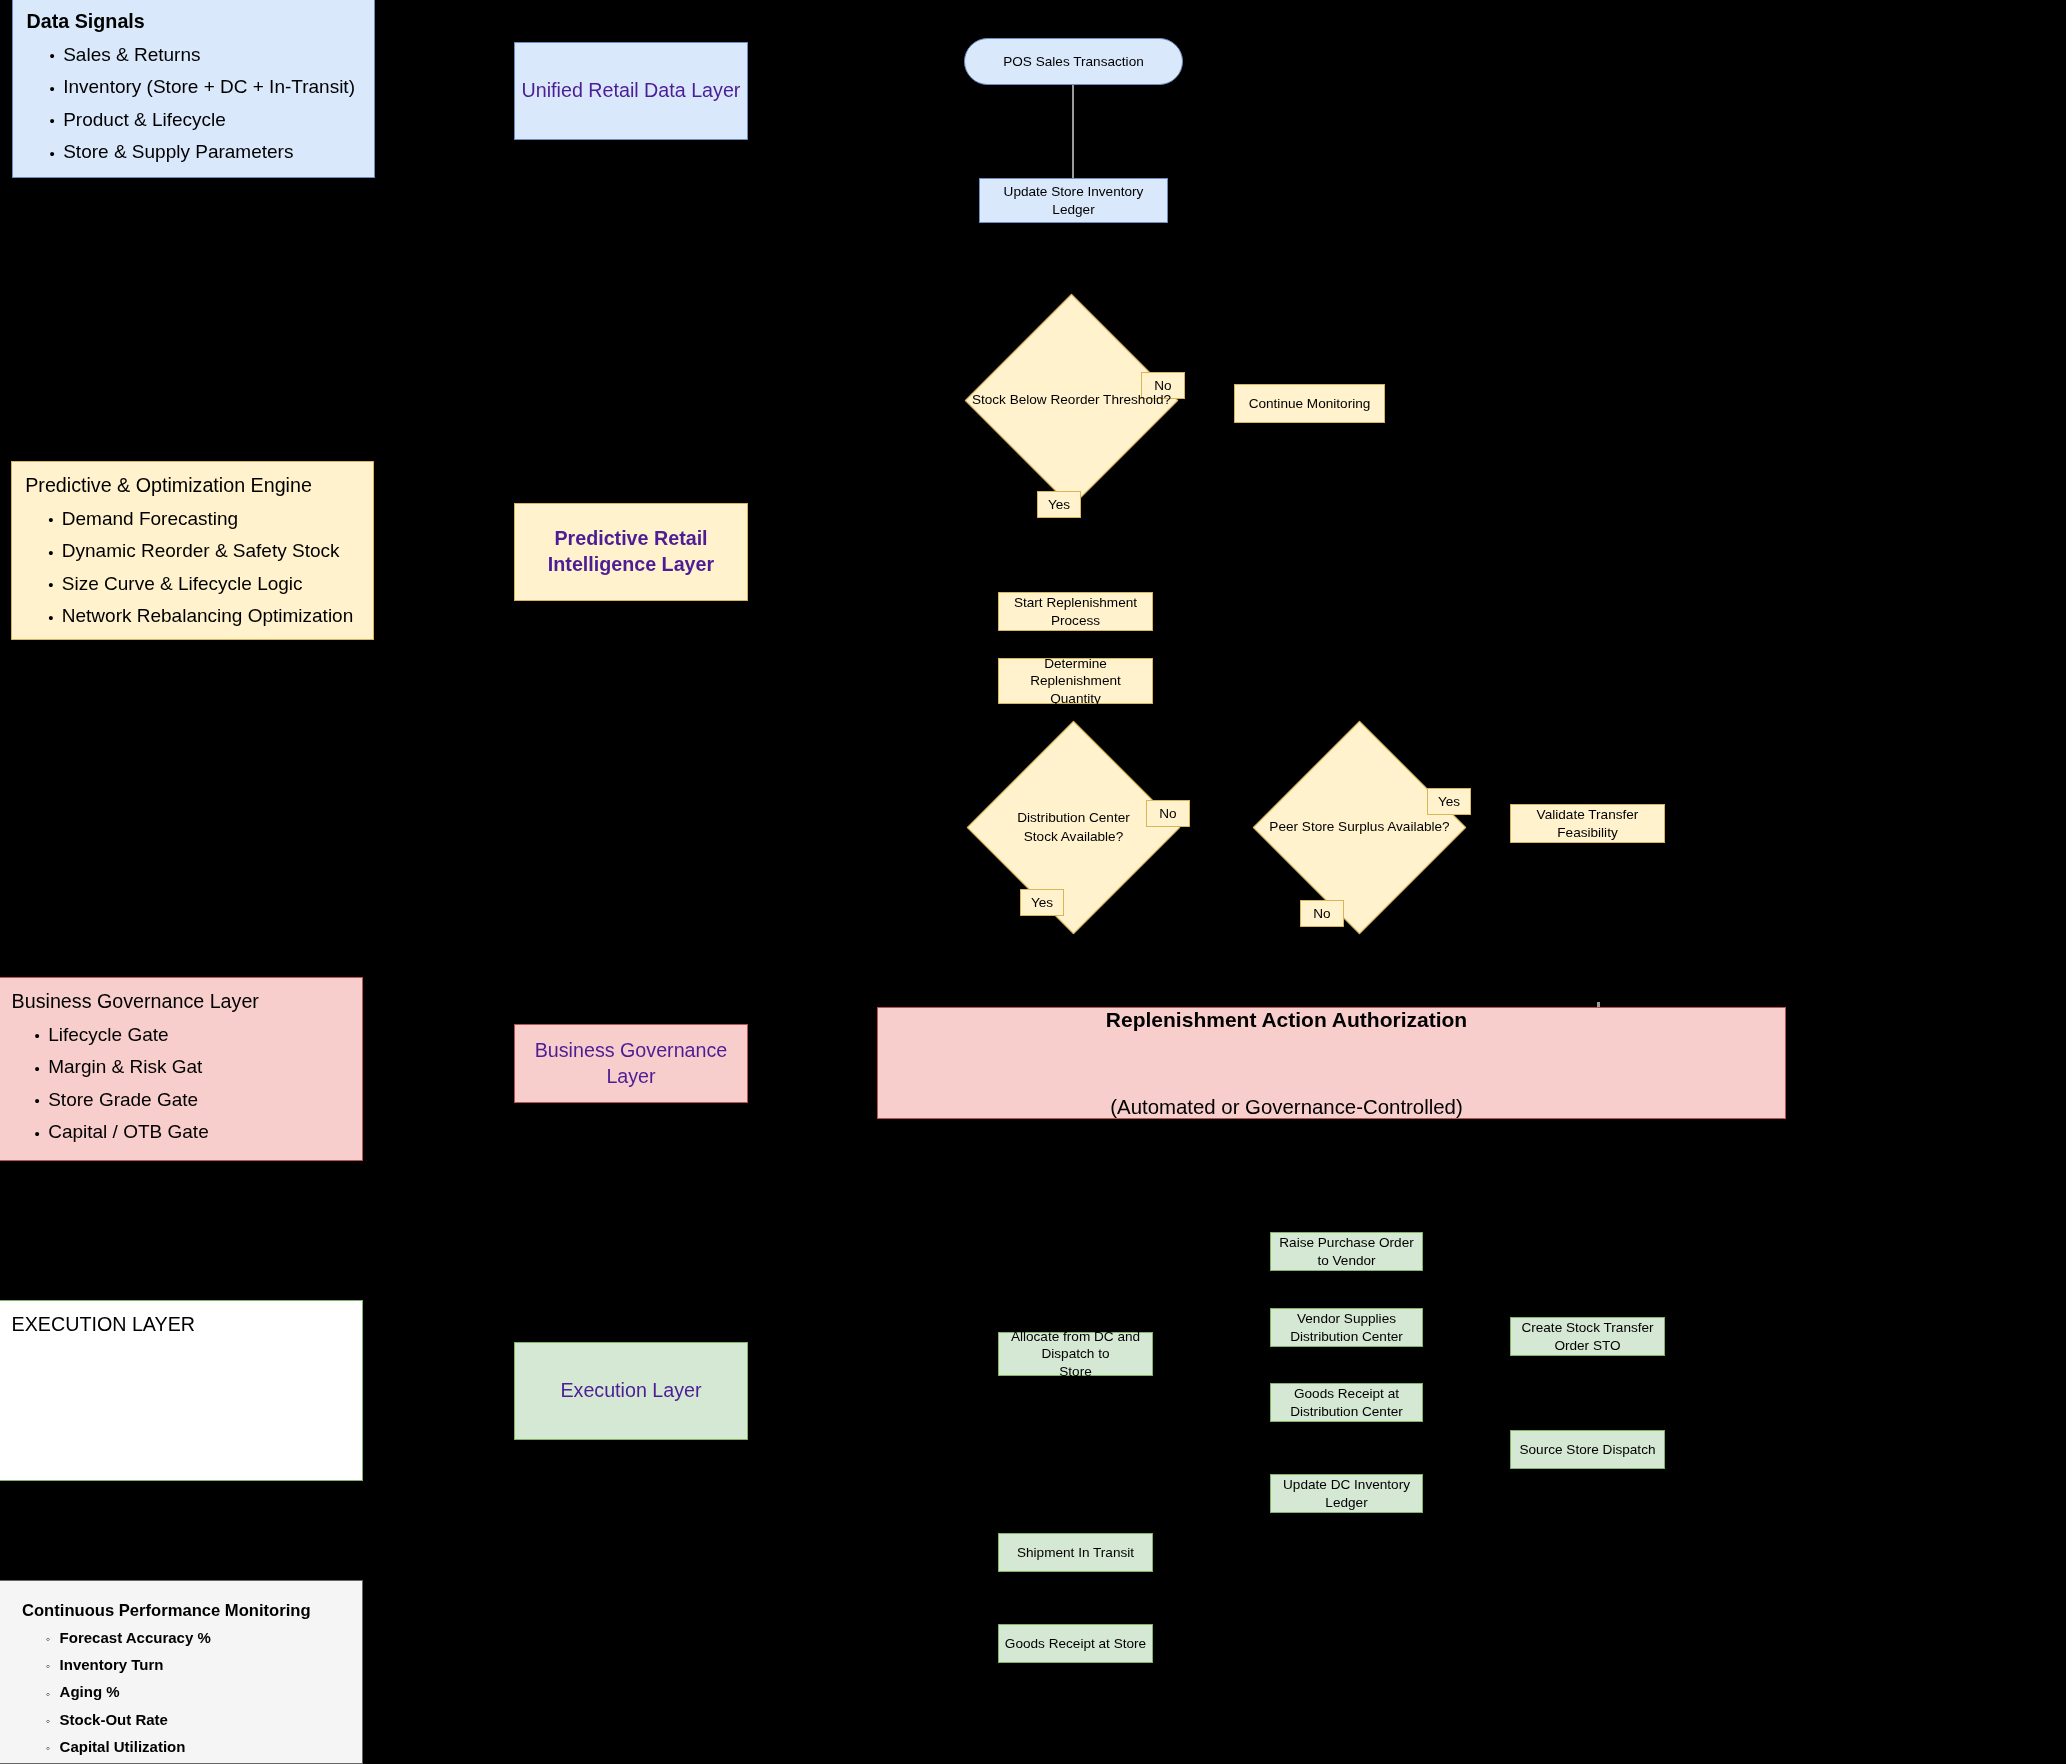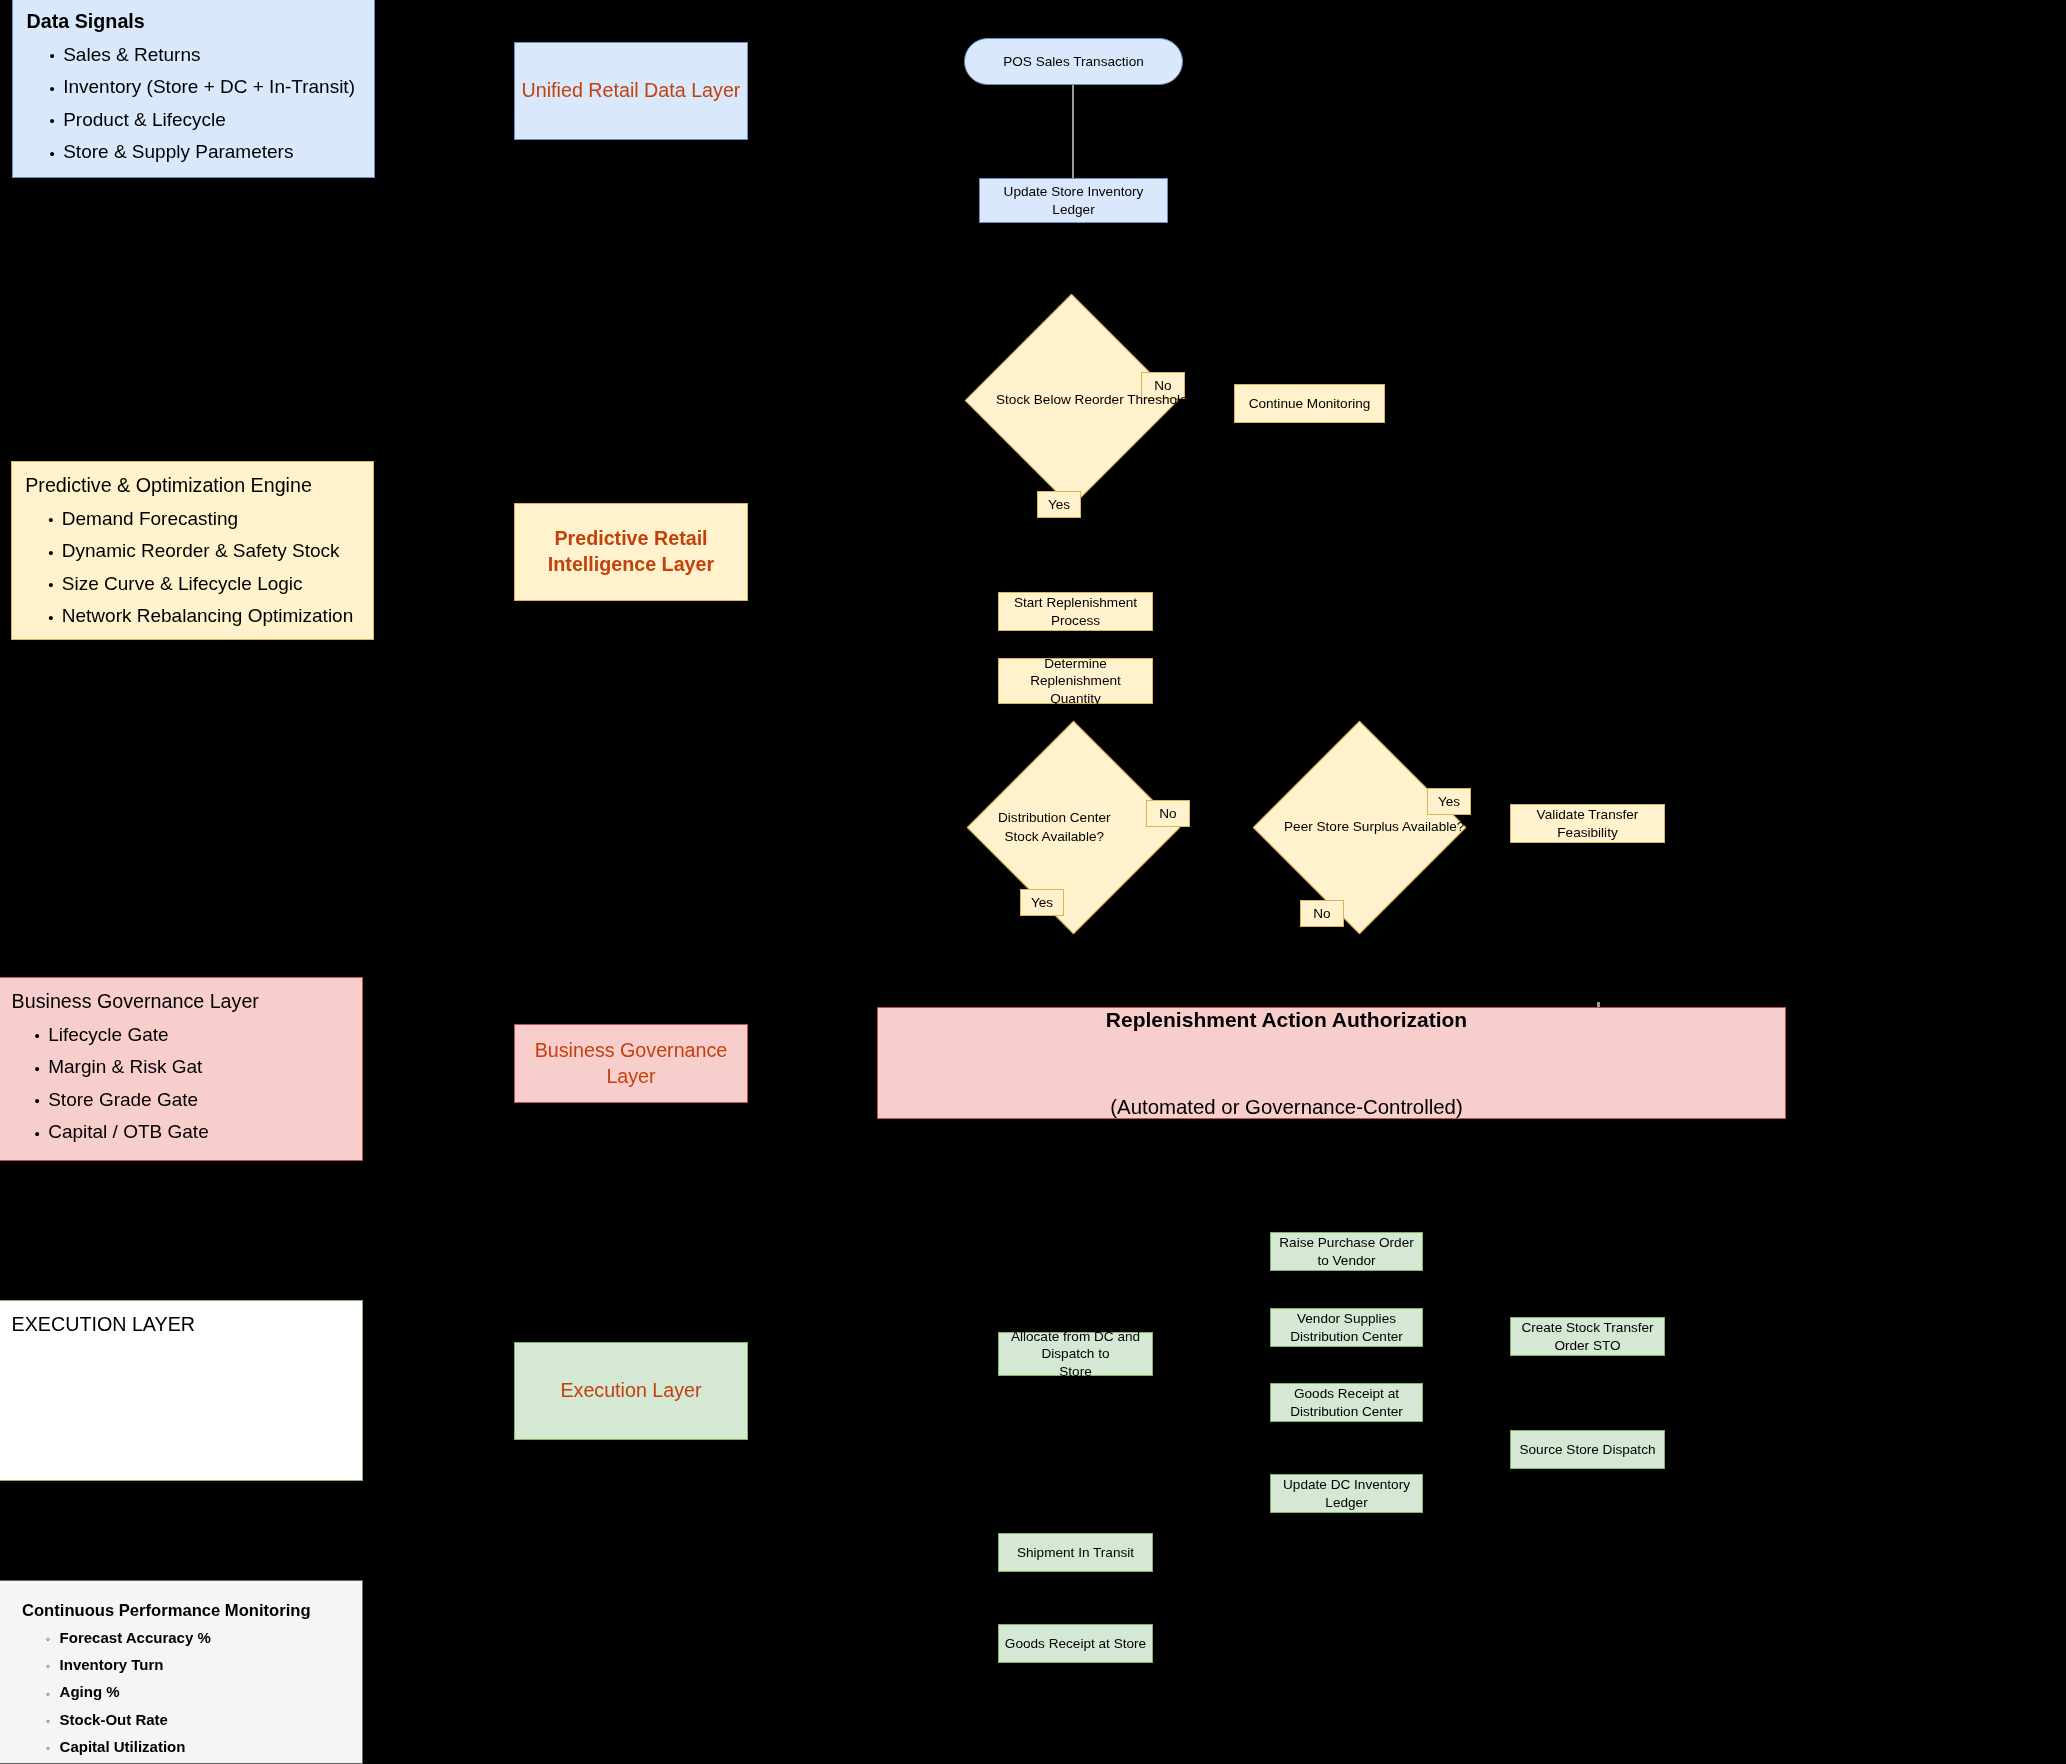--- a/index.html
+++ b/index.html
@@ -68,21 +68,21 @@
   
   .layer-card {
     position: absolute;
     box-sizing: border-box;
     display: flex;
     align-items: center;
     justify-content: center;
     text-align: center;
     font-size: 19.7px;
     line-height: 1.3;
-    color: #c2410c;
+    color: #4c1d95;
     border: 1.5px solid transparent;
   }
   .layer-blue   { background: #dae8fc; border-color: #6c8ebf; }
   .layer-yellow { background: #fff2cc; border-color: #d6b656; font-weight: bold; }
   .layer-red    { background: #f8cecc; border-color: #b85450; }
   .layer-green  { background: #d5e8d4; border-color: #82b366; }
 
   
   .node {
     position: absolute;
@@ -100,20 +100,21 @@
   .n-blue   { background: #dae8fc; border-color: #6c8ebf; }
   .n-yellow { background: #fff2cc; border-color: #d6b656; }
   .n-green  { background: #d5e8d4; border-color: #82b366; }
   .n-terminator { border-radius: 755px; }
 
   
   .diamond {
     position: absolute;
     display: flex;
     align-items: center;
+    justify-content: center;
   }
   .diamond .dshape {
     position: absolute;
     inset: 0;
     background: #fff2cc;
     border: 1.5px solid #d6b656;
     transform: rotate(45deg);
     box-sizing: border-box;
   }
   .diamond .dlabel {

